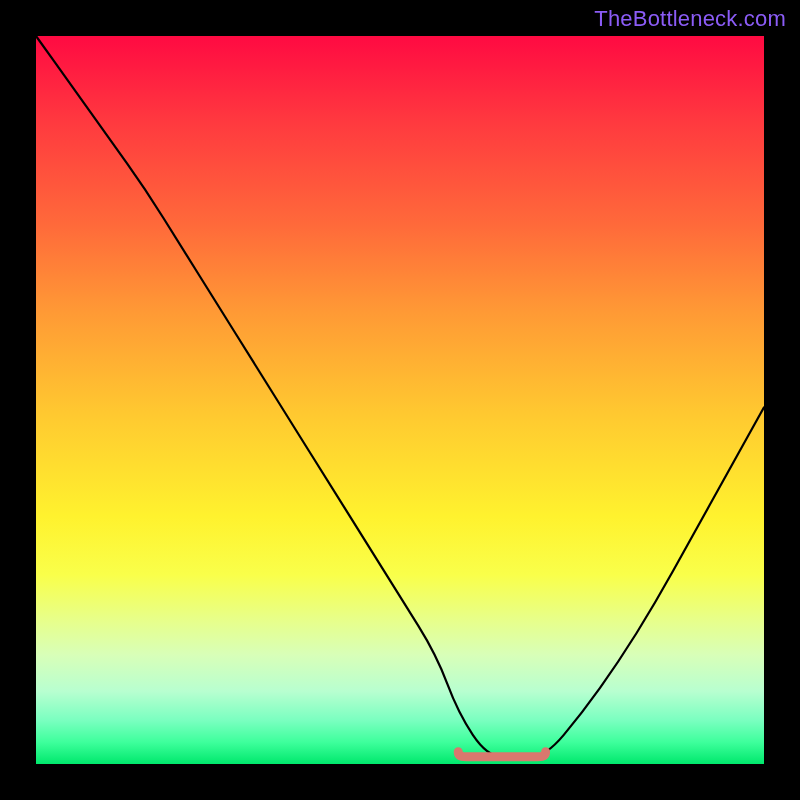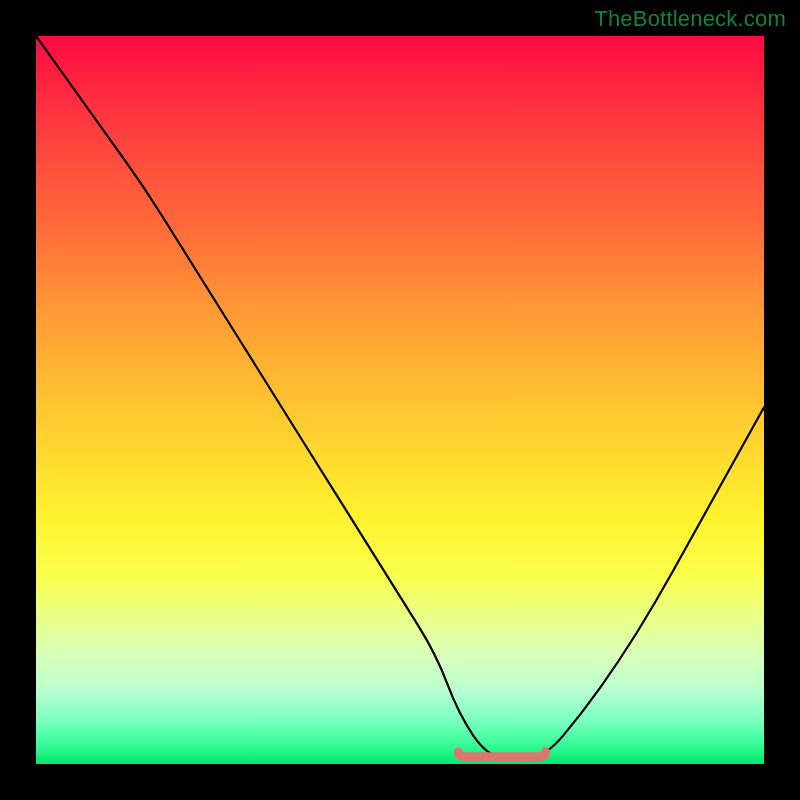--- a/index.html
+++ b/index.html
@@ -39,21 +39,21 @@
       #b8ffd0 90%,
       #7affc0 94%,
       #3eff9c 97%,
       #00e86c 100%
     );
   }
   .watermark {
     position: absolute;
     top: 6px;
     right: 14px;
-    color: #15803d;
+    color: #8b5cf6;
     font-size: 22px;
     font-weight: 500;
     letter-spacing: 0.2px;
     user-select: none;
   }
   svg.curve {
     position: absolute;
     left: 0;
     top: 0;
     width: 728px;

